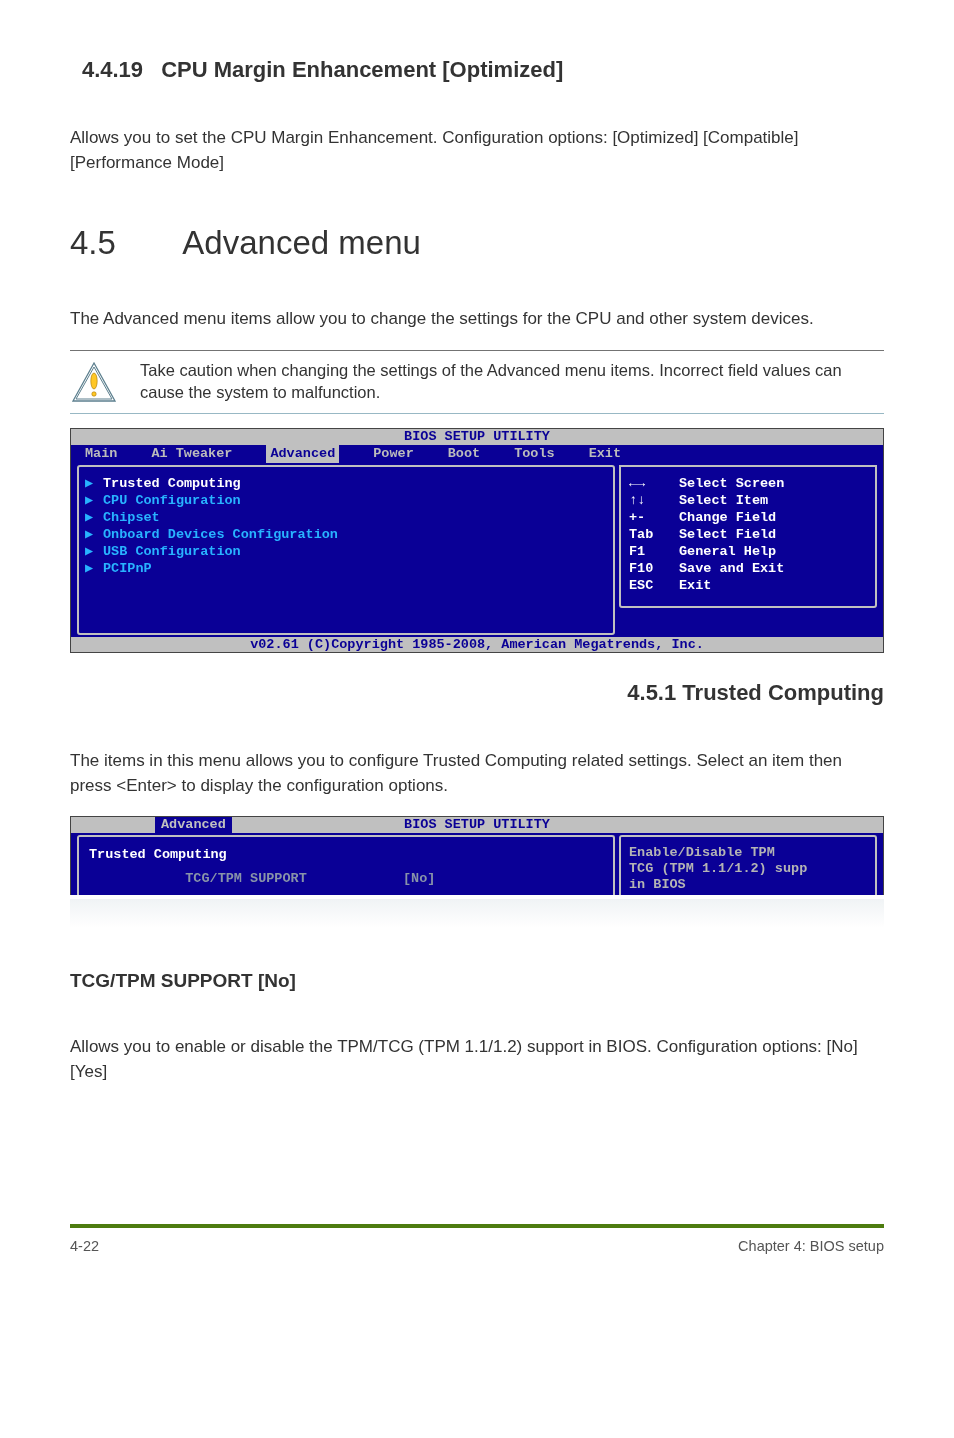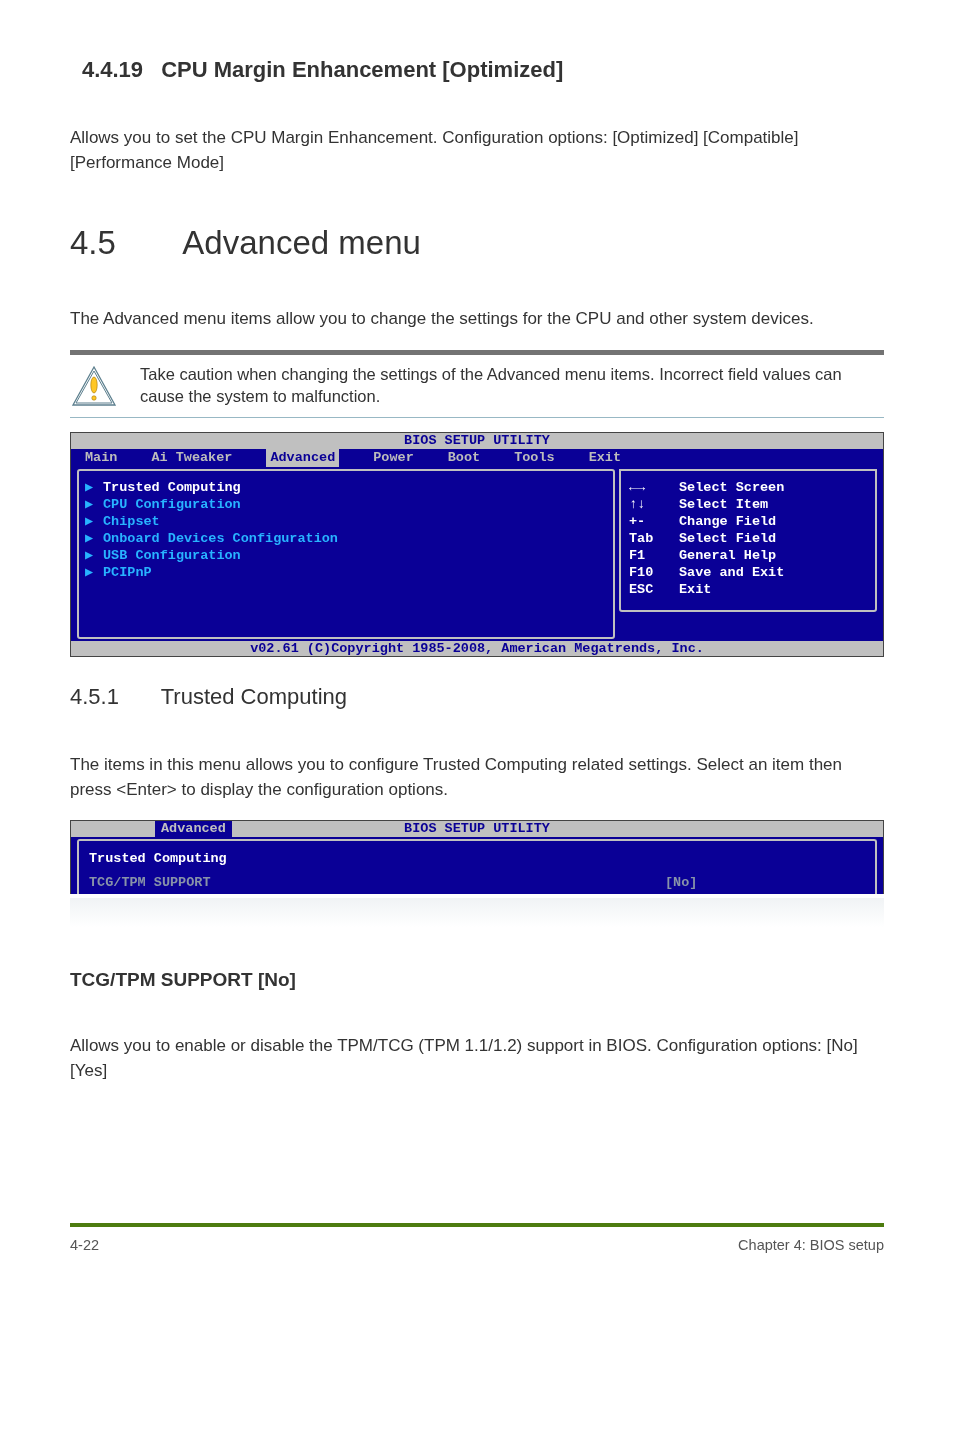--- a/index.html
+++ b/index.html
@@ -23,21 +23,21 @@
   h1.sec45 {
     font-size: 33px;
     font-weight: normal;
     margin-top: 44px;
     margin-bottom: 14px;
   }
   h1.sec45 .num { display:inline-block; width:105px; }
   .note-row {
     display: flex;
     align-items: flex-start;
-    border-top: 5px solid #737373;
+    border-top: 1px solid #737373;
     border-bottom: 1px solid #98b8c4;
     padding: 8px 0 10px 0;
     margin: 18px 0 14px 0;
   }
   .note-icon { width: 70px; flex:0 0 70px; padding-top: 2px; }
   .note-icon svg { display:block; }
   .note-text { font-size: 16.5px; line-height: 1.35; }
 
   
   .bios1 {
@@ -106,22 +106,23 @@
   .bios1 .copy {
     background: #c0c0c0;
     color: #0a0096;
     text-align: center;
     height: 15px;
     line-height: 16px;
   }
 
   h2.sec451 {
     font-size: 22px;
-    font-weight: normal;
+    font-weight: bold;
     margin: 18px 0 10px 0;
+    text-align: right;
   }
   h2.sec451 .num { display:inline-block; width:85px; }
 
   
   .bios2 {
     font-family: "Courier New", monospace;
     font-weight: bold;
     font-size: 13.5px;
     background: #0a0096;
     margin: 14px 0 8px 0;
@@ -152,21 +153,21 @@
   .bios2 .l2 {
     flex:1;
     border: 2px solid #c0c0c0;
     border-bottom:none;
     border-top-left-radius:3px;
     border-top-right-radius:3px;
     padding: 8px 10px 2px 10px;
   }
   .bios2 .l2 .hdr { color:#fff; margin-bottom:4px; }
   .bios2 .l2 .row { display:flex; color:#8893a9; }
-  .bios2 .l2 .row .lab { flex:1; }
+  .bios2 .l2 .row .lab { flex:1;text-align:center; }
   .bios2 .l2 .row .val { width: 200px; }
   .bios2 .r2 {
     width: 258px;
     margin-left:4px;
     border: 2px solid #c0c0c0;
     border-bottom:none;
     border-top-left-radius:3px;
     border-top-right-radius:3px;
     padding: 8px 8px 2px 8px;
     color:#b4b4b4;
@@ -308,20 +309,25 @@
     <span class="tab">Advanced</span>
   </div>
   <div class="panels2">
     <div class="l2">
       <div class="hdr">Trusted Computing</div>
       <div class="row">
         <span class="lab">TCG/TPM SUPPORT</span>
         <span class="val">[No]</span>
       </div>
     </div>
+    <div class="r2">
+      <div>Enable/Disable TPM</div>
+      <div>TCG (TPM 1.1/1.2) supp</div>
+      <div>in BIOS</div>
+    </div>
   </div>
 </div>
 <div class="bios2-fade"></div>
 
 <h3 class="sub">TCG/TPM SUPPORT [No]</h3>
 <p class="body">Allows you to enable or disable the TPM/TCG (TPM 1.1/1.2) support in BIOS. Configuration options: [No] [Yes]</p>
 
 <div class="footer">
   <span>4-22</span>
   <span>Chapter 4: BIOS setup</span>

